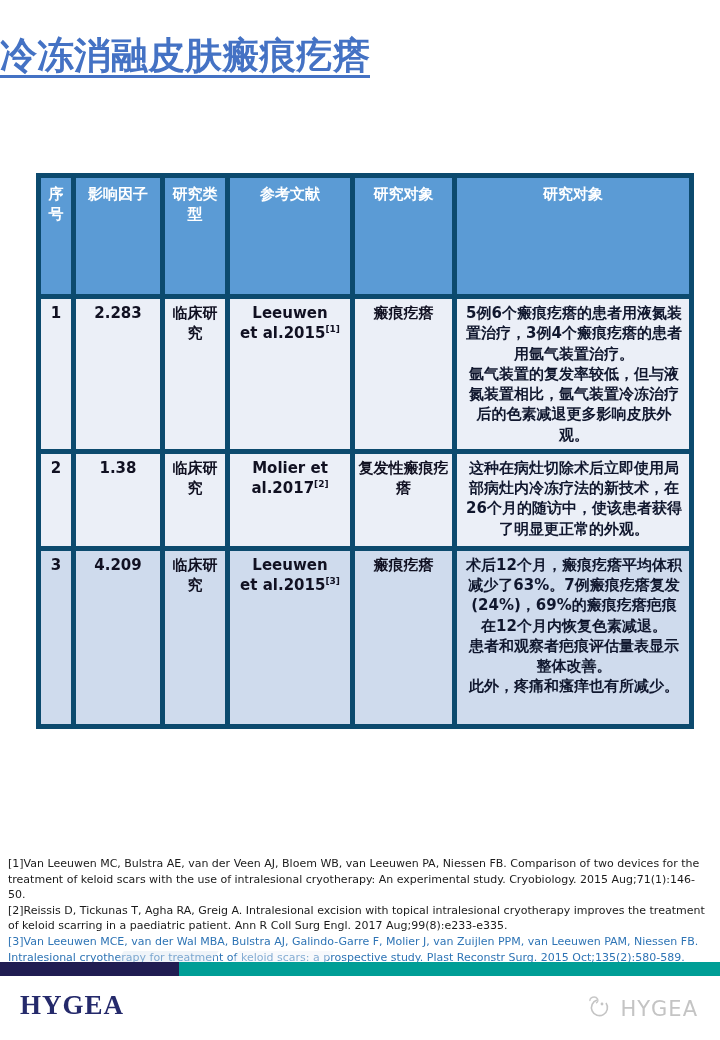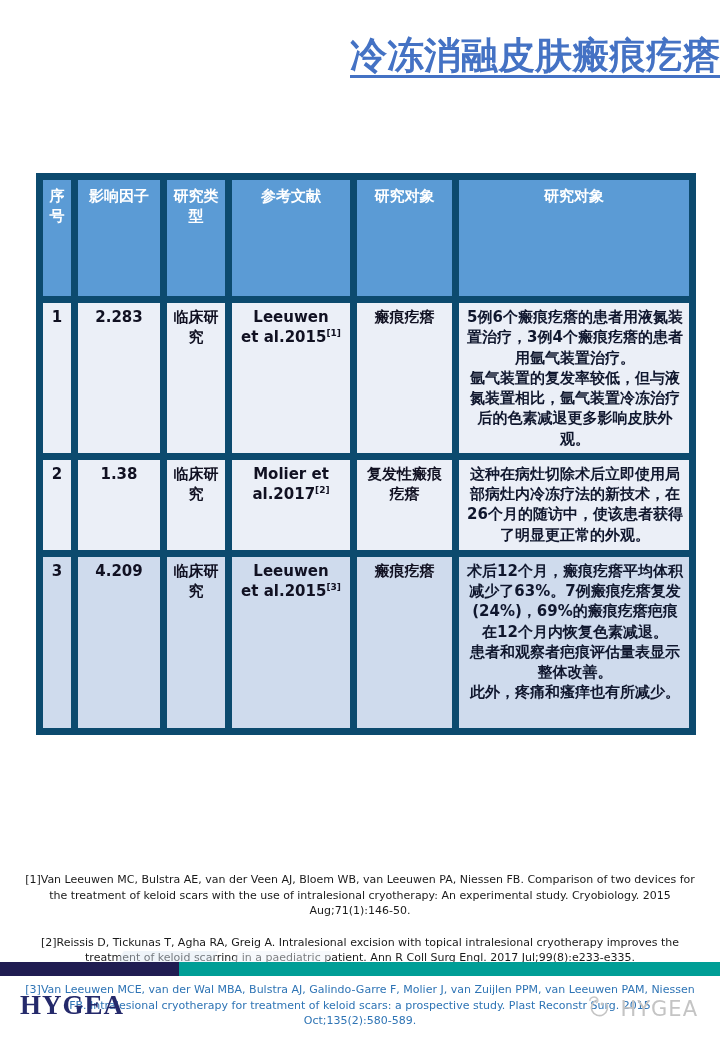--- a/index.html
+++ b/index.html
@@ -3,35 +3,35 @@
 <meta charset="utf-8">
 <style>
   html,body{margin:0;padding:0;background:#888;}
   .page{
     position:relative;width:720px;height:1040px;background:#ffffff;
     font-family:"DejaVu Sans","Liberation Sans",sans-serif;
     overflow:hidden;margin:0 auto;
   }
   
   .title{
-    position:absolute;top:30px;left:0;width:720px;text-align:right;
+    position:absolute;top:30px;left:0;width:720px;text-align:left;
     color:#4472C4;font-weight:bold;font-size:37px;line-height:1.4;
   }
   .title .tline{
     text-decoration:underline;
     text-decoration-thickness:3px;
     text-underline-offset:7px;
   }
   
   .rtable{
     position:absolute;left:36px;top:173px;width:653px;
     border-collapse:collapse;table-layout:fixed;
   }
   .rtable th,.rtable td{
-    border:7px solid #0c4a6e;vertical-align:top;
+    border:5px solid #0c4a6e;vertical-align:top;
     font-weight:bold;font-size:15px;line-height:1.35;
     padding:4px 3px;word-break:break-word;
   }
   .rtable th{
     background:#5B9BD5;color:#ffffff;text-align:center;
     height:106px;padding-top:6px;
   }
   .rtable td{text-align:center;color:#111122;}
   .row-a td{background:#EBEFF7;}
   .row-b td{background:#EBEFF7;}
@@ -43,21 +43,21 @@
     text-align:center;padding-left:8px;padding-right:6px;
     white-space:pre-line;color:#10172e;
   }
   .refcell{white-space:pre-line;margin-top:20px;}
   sup.refsup{font-size:9px;vertical-align:super;line-height:0;}
   
   .footnotes{
     position:absolute;left:8px;top:856px;width:704px;
     font-size:11px;line-height:1.42;color:#1a1a1a;font-weight:normal;
   }
-  .fn{margin:16px;text-align:center;}
+  .fn{margin:0;}
   .fn-blue{color:#2E74B5;}
   
   .sliver{position:absolute;height:11px;top:951px;opacity:.45;}
   .sliver.s1{left:120px;width:95px;background:#dce6f2;transform:skewX(-35deg);}
   .sliver.s2{left:235px;width:95px;background:#eef2f8;transform:skewX(-35deg);}
   
   .bar{position:absolute;top:962px;height:14px;}
   .bar.navy{left:0;width:179px;background:#201D52;}
   .bar.teal{left:179px;width:541px;background:#009E96;}
   
@@ -130,21 +130,21 @@
         <td>瘢痕疙瘩</td>
         <td class="result">术后12个月，瘢痕疙瘩平均体积减少了63%。7例瘢痕疙瘩复发(24%)，69%的瘢痕疙瘩疤痕在12个月内恢复色素减退。
 患者和观察者疤痕评估量表显示整体改善。
 此外，疼痛和瘙痒也有所减少。</td>
       </tr>
     </tbody>
   </table>
 
   <div class="footnotes">
     <p class="fn">[1]Van Leeuwen MC, Bulstra AE, van der Veen AJ, Bloem WB, van Leeuwen PA, Niessen FB. Comparison of two devices for the treatment of keloid scars with the use of intralesional cryotherapy: An experimental study. Cryobiology. 2015 Aug;71(1):146-50.</p>
-    <p class="fn">[2]Reissis D, Tickunas T, Agha RA, Greig A. Intralesional excision with topical intralesional cryotherapy improves the treatment of keloid scarring in a paediatric patient. Ann R Coll Surg Engl. 2017 Jul;99(8):e233-e335.</p>
+    <p class="fn">[2]Reissis D, Tickunas T, Agha RA, Greig A. Intralesional excision with topical intralesional cryotherapy improves the treatment of keloid scarring in a paediatric patient. Ann R Coll Surg Engl. 2017 Aug;99(8):e233-e335.</p>
     <p class="fn fn-blue">[3]Van Leeuwen MCE, van der Wal MBA, Bulstra AJ, Galindo-Garre F, Molier J, van Zuijlen PPM, van Leeuwen PAM, Niessen FB. Intralesional cryotherapy for treatment of keloid scars: a prospective study. Plast Reconstr Surg. 2015 Oct;135(2):580-589.</p>
   </div>
 
   <div class="sliver s1"></div>
   <div class="sliver s2"></div>
   <div class="bar navy"></div>
   <div class="bar teal"></div>
 
   <div class="logo">HYGEA</div>
 

